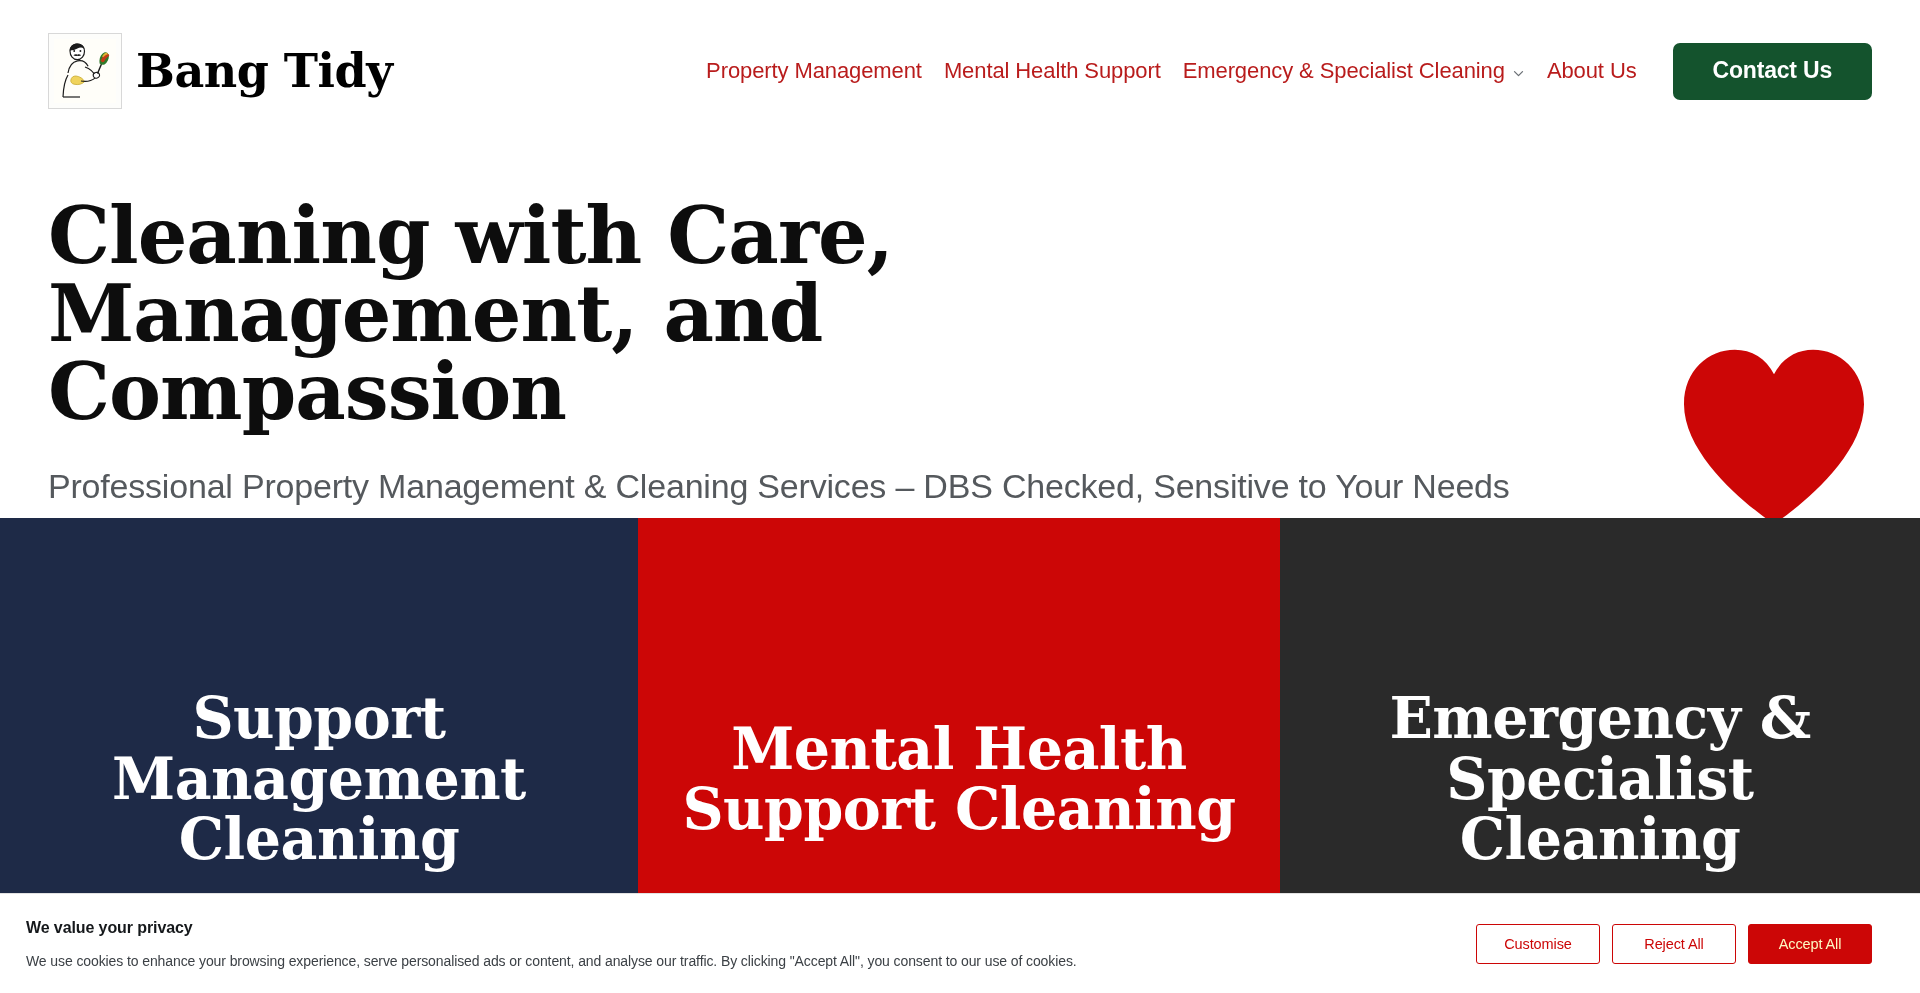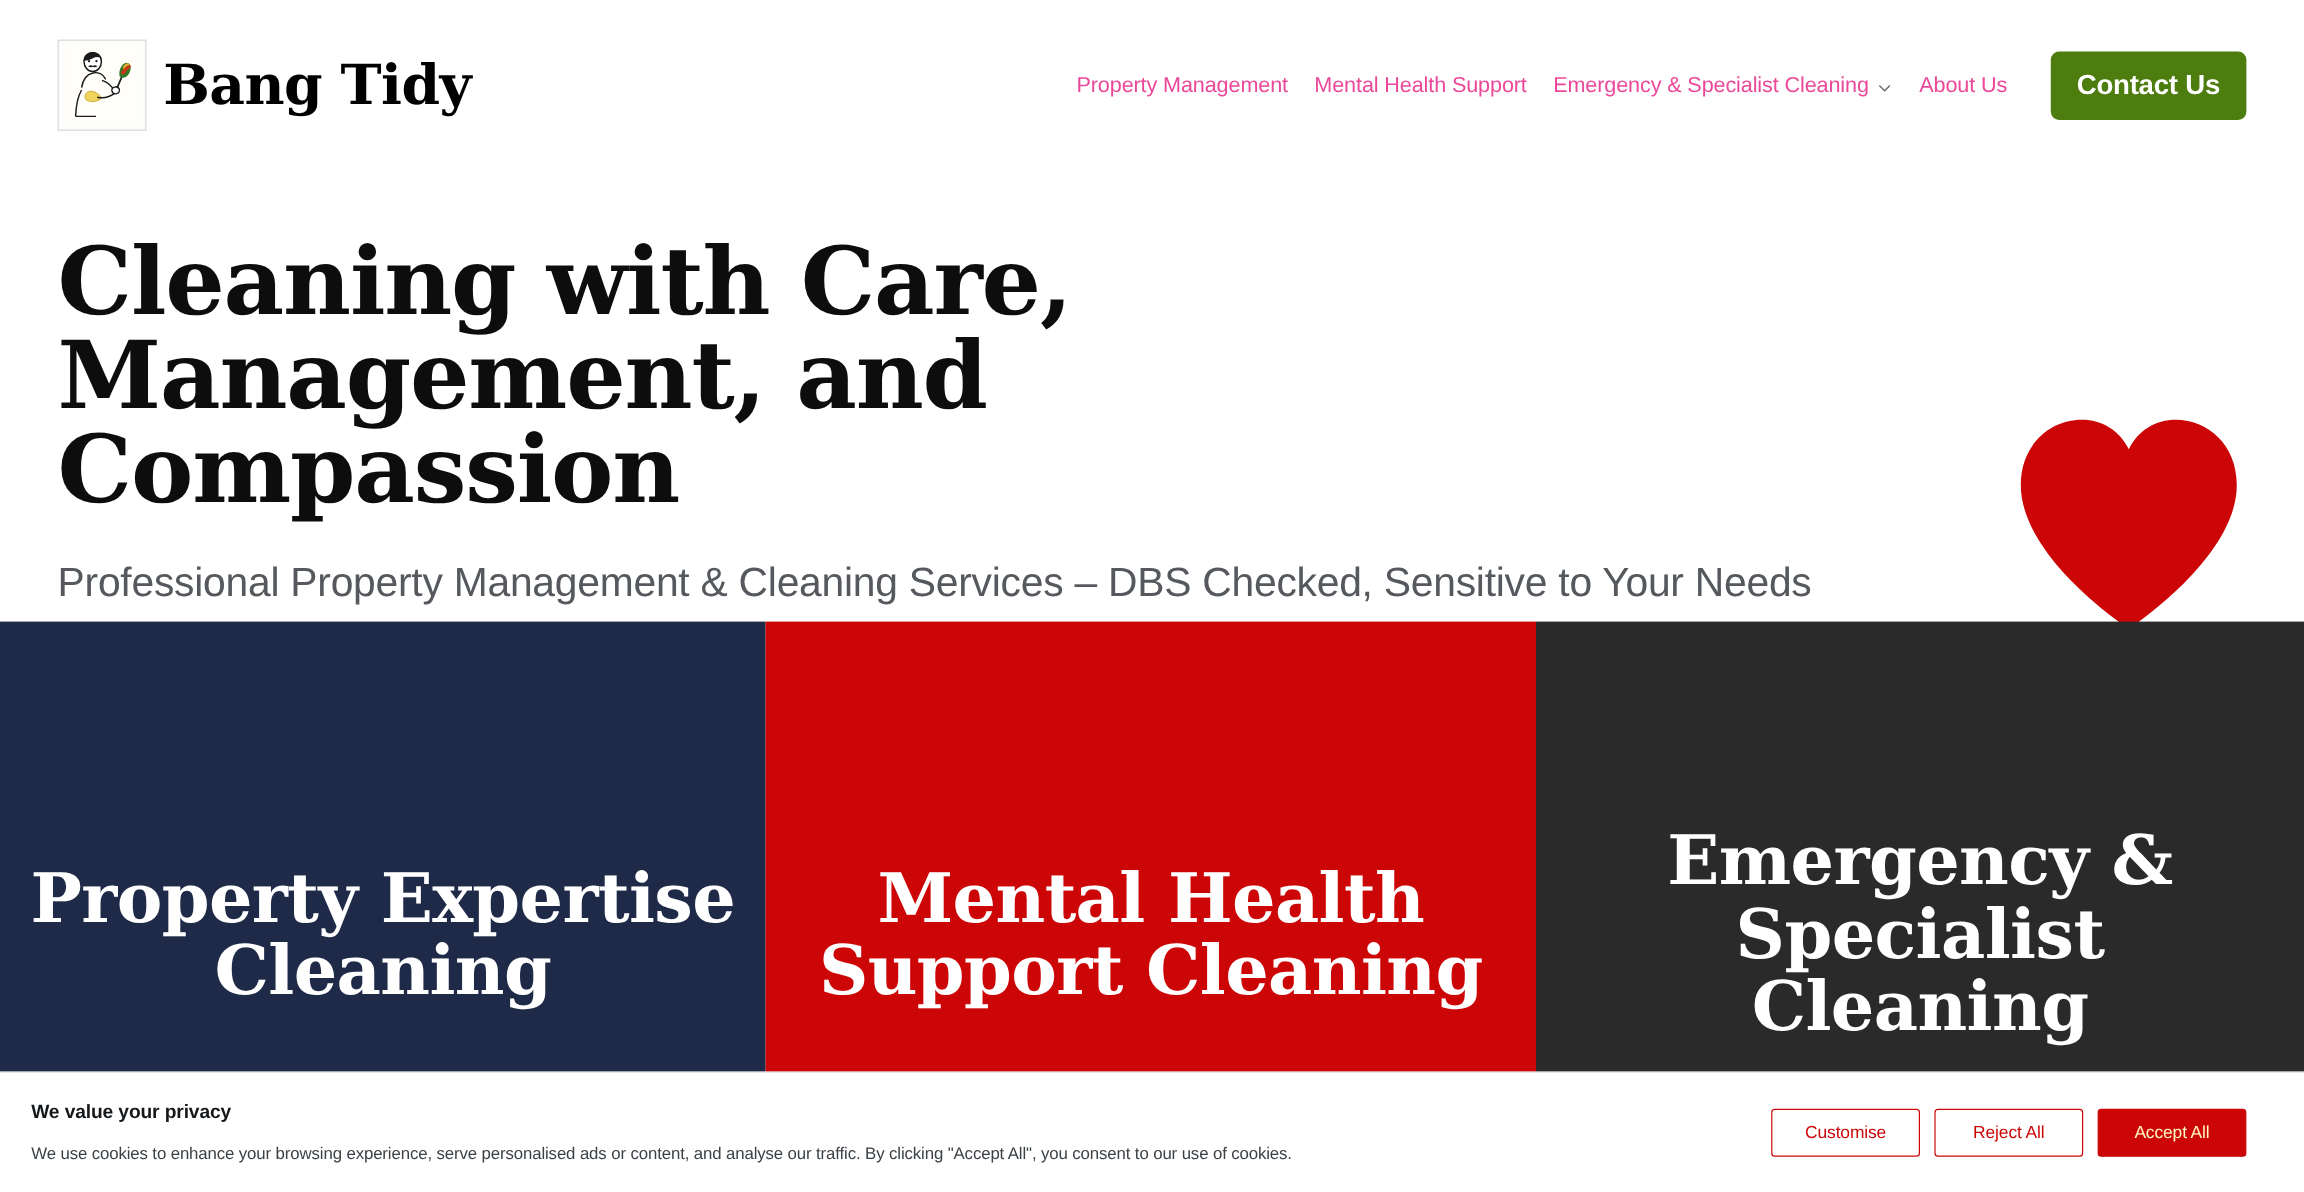--- a/index.html
+++ b/index.html
@@ -42,42 +42,42 @@
     color:#000000;
     line-height:1;
     white-space:nowrap;
   }
 
   .nav {
     margin-left:auto;
     display:flex; align-items:center; gap:22px;
   }
   .nav-link {
-    font-size:18px;
-    color:#ec4899;
+    font-size:22px;
+    color:#b91c1c;
     text-decoration:none;
     white-space:nowrap;
     letter-spacing:-0.1px;
   }
   .nav-item-dd { display:flex; align-items:center; gap:7px; }
   .chev {
     width:13px; height:13px;
     display:inline-block;
     position:relative; top:2px;
   }
   .chev svg { display:block; }
 
   .contact-btn {
     margin-left:14px;
-    background:#4d7c0f;
+    background:#14532d;
     color:#ffffff;
     font-size:23px;
     font-weight:bold;
     border:none; border-radius:7px;
-    padding:14px 22px 16px;
+    padding:14px 40px 16px;
     cursor:pointer;
     white-space:nowrap;
     letter-spacing:-0.2px;
     font-family:"Liberation Sans", sans-serif;
   }
 
   
   .hero {
     position:absolute; top:142px; left:0;
     width:1920px; height:376px;
@@ -232,21 +232,21 @@
 
     <div class="heart">
       <svg viewBox="0 0 200 184" aria-hidden="true">
         <path d="M100 184C100 184 8 124 8 61.5 8 27 33 6 60 6c17 0 32 9 40 25 8-16 23-25 40-25 27 0 52 21 52 55.5C192 124 100 184 100 184z" fill="#cc0606"></path>
       </svg>
     </div>
   </section>
 
   <section class="panels">
     <div class="panel panel-a">
-      <div class="panel-title">Property Expertise Cleaning</div>
+      <div class="panel-title">Support Management Cleaning</div>
     </div>
     <div class="panel panel-b">
       <div class="panel-title">Mental Health Support Cleaning</div>
     </div>
     <div class="panel panel-c">
       <div class="panel-title">Emergency &amp; Specialist Cleaning</div>
     </div>
   </section>
 
   <div class="cookie">

